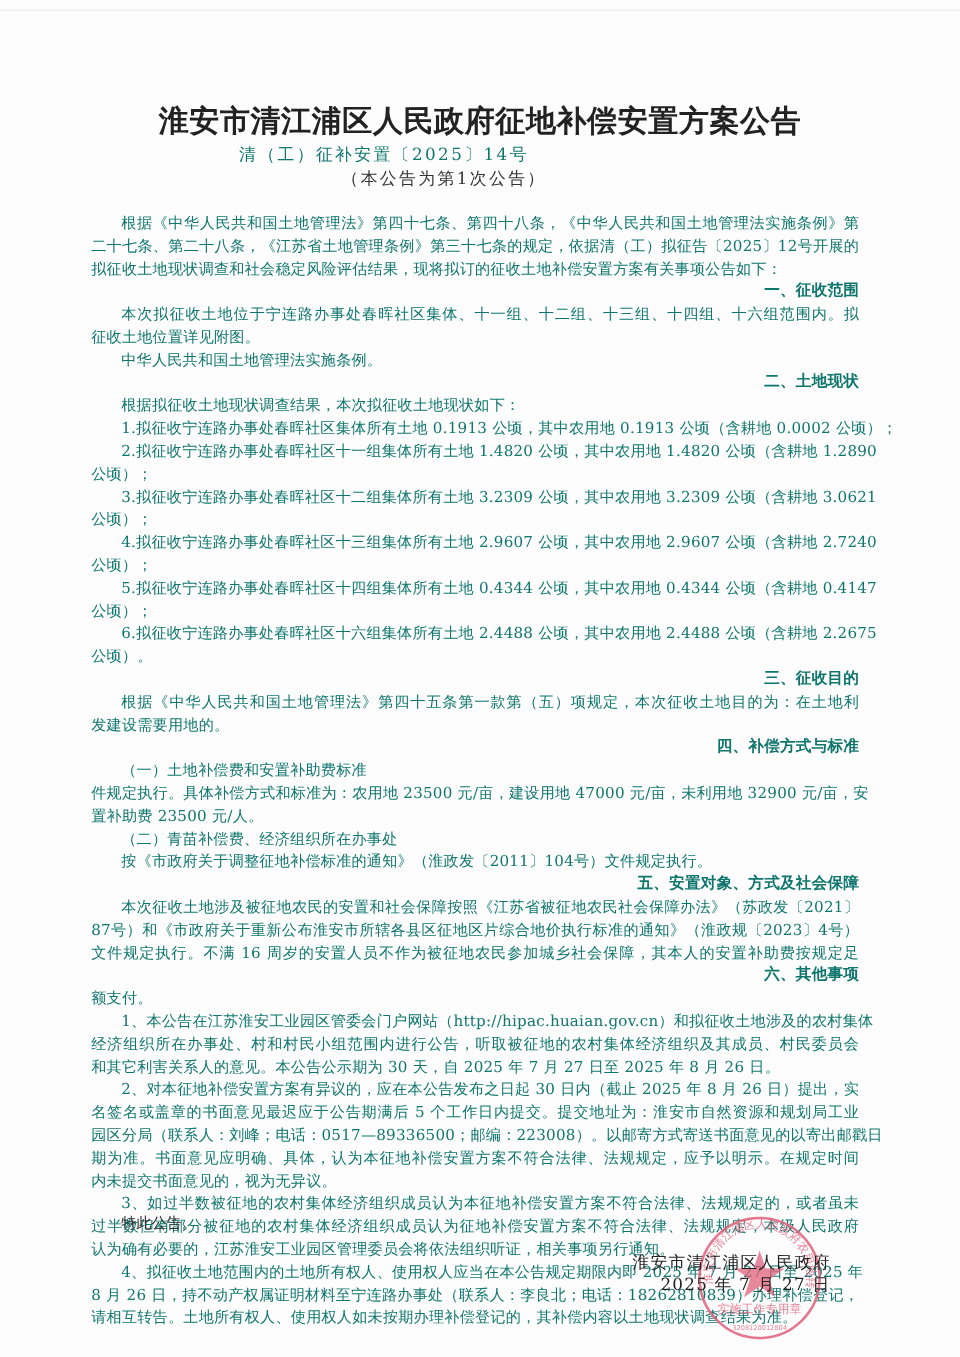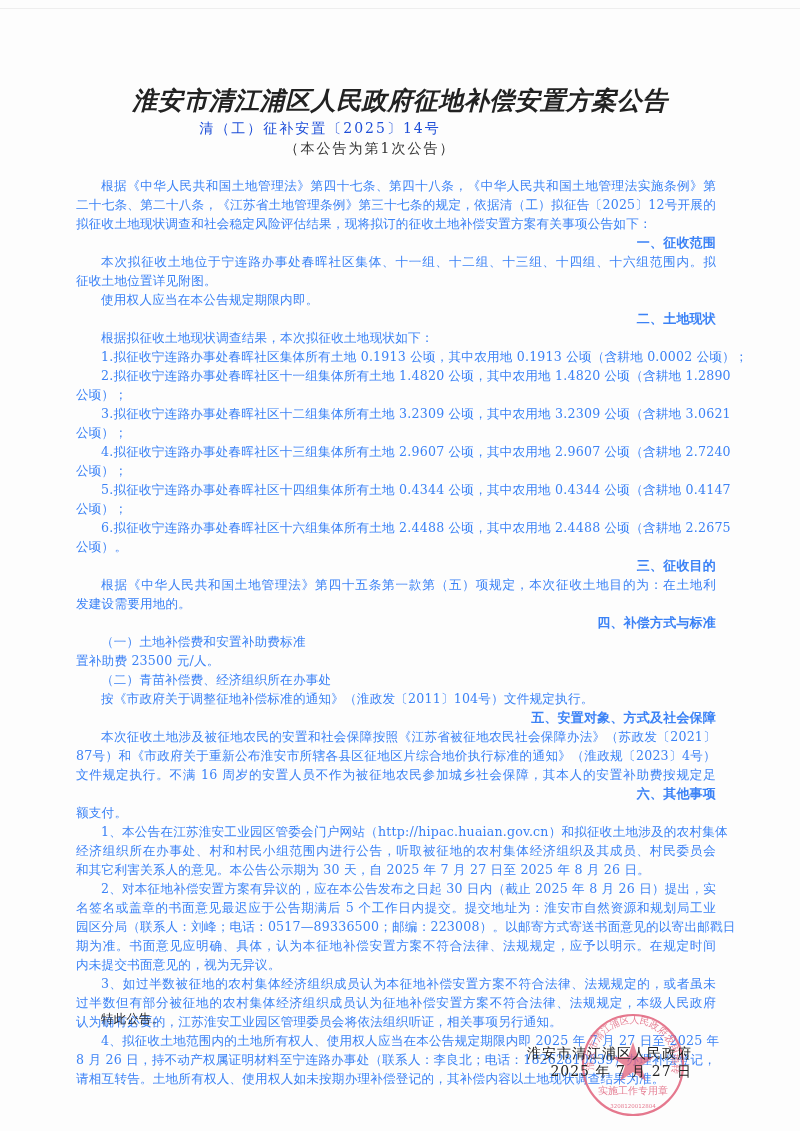--- a/index.html
+++ b/index.html
@@ -1,23 +1,23 @@
 <!DOCTYPE html>
 <html><head>
 <meta charset="utf-8">
 <style>
   html, body { margin: 0; padding: 0; background: #ffffff; }
   body { width: 800px; height: 1131px; position: relative; overflow: hidden; font-family: "DejaVu Serif", "Liberation Serif", serif; color: #2a2a2a; }
   .page { position: absolute; left: 0; top: 0; width: 800px; height: 1131px; background: #fdfdfd; }
   .topline { position: absolute; left: 0; top: 8px; width: 800px; height: 1px; background: #eeeeee; }
-  .title { position: absolute; top: 84px; left: 0; width: 800px; text-align: center; font-family: "DejaVu Sans", "Liberation Sans", sans-serif; font-weight: bold; font-size: 25px; letter-spacing: 0.5px; color: #222; font-style: italic; }
-  .docno { position: absolute; top: 120px; left: 0; width: 640px; text-align: center; font-size: 14px; letter-spacing: 2px; color: #1d4ed8; }
+  .title { position: absolute; top: 84px; left: 0; width: 800px; text-align: center; font-family: "DejaVu Sans", "Liberation Sans", sans-serif; font-weight: bold; font-size: 25px; letter-spacing: 0.5px; color: #222; }
+  .docno { position: absolute; top: 120px; left: 0; width: 640px; text-align: center; font-size: 14px; letter-spacing: 2px; color: #0f766e; }
   .docnote { position: absolute; top: 140px; left: 0; width: 740px; text-align: center; font-size: 14px; letter-spacing: 2px; color: #333; }
   .body { position: absolute; left: 76px; top: 176px; width: 640px; }
-  .line { height: 19px; line-height: 19px; font-size: 12.6px; white-space: nowrap; overflow: visible; color: #3b82f6; letter-spacing: 0.2px; }
+  .line { height: 19px; line-height: 19px; font-size: 12.6px; white-space: nowrap; overflow: visible; color: #0f766e; letter-spacing: 0.2px; }
   .line.indent { padding-left: 25px; }
   .line.heading { font-family: "DejaVu Sans", "Liberation Sans", sans-serif; font-weight: bold; font-size: 13px; text-align: right; }
   .line.justify { text-align: justify; text-align-last: justify; }
   .closing { position: absolute; left: 101px; top: 1011px; font-size: 12.6px; color: #2b2b2b; }
   .sign { position: absolute; left: 502px; top: 1044px; font-size: 14px; color: #222; letter-spacing: 1px; line-height: 18px; text-align: right; width: 190px; z-index: 2; }
   .seal { position: absolute; left: 580px; top: 1012px; width: 106px; height: 106px; z-index: 1; }
 </style>
 </head>
 <body>
 
@@ -28,39 +28,40 @@
   <div class="docno">清（工）征补安置〔2025〕14号</div>
   <div class="docnote">（本公告为第1次公告）</div>
 
   <div class="body" id="body">
       <div class="line indent justify">根据《中华人民共和国土地管理法》第四十七条、第四十八条，《中华人民共和国土地管理法实施条例》第</div>
       <div class="line justify">二十七条、第二十八条，《江苏省土地管理条例》第三十七条的规定，依据清（工）拟征告〔2025〕12号开展的</div>
       <div class="line">拟征收土地现状调查和社会稳定风险评估结果，现将拟订的征收土地补偿安置方案有关事项公告如下：</div>
       <div class="line indent heading">一、征收范围</div>
       <div class="line indent justify">本次拟征收土地位于宁连路办事处春晖社区集体、十一组、十二组、十三组、十四组、十六组范围内。拟</div>
       <div class="line">征收土地位置详见附图。</div>
-      <div class="line indent">使用权人应当在本公告规定期限内即。</div>
+      <div class="line indent">中华人民共和国土地管理法实施条例。</div>
       <div class="line indent heading">二、土地现状</div>
       <div class="line indent">根据拟征收土地现状调查结果，本次拟征收土地现状如下：</div>
       <div class="line indent">1.拟征收宁连路办事处春晖社区集体所有土地 0.1913 公顷，其中农用地 0.1913 公顷（含耕地 0.0002 公顷）；</div>
       <div class="line indent justify">2.拟征收宁连路办事处春晖社区十一组集体所有土地 1.4820 公顷，其中农用地 1.4820 公顷（含耕地 1.2890</div>
       <div class="line">公顷）；</div>
       <div class="line indent justify">3.拟征收宁连路办事处春晖社区十二组集体所有土地 3.2309 公顷，其中农用地 3.2309 公顷（含耕地 3.0621</div>
       <div class="line">公顷）；</div>
       <div class="line indent justify">4.拟征收宁连路办事处春晖社区十三组集体所有土地 2.9607 公顷，其中农用地 2.9607 公顷（含耕地 2.7240</div>
       <div class="line">公顷）；</div>
       <div class="line indent justify">5.拟征收宁连路办事处春晖社区十四组集体所有土地 0.4344 公顷，其中农用地 0.4344 公顷（含耕地 0.4147</div>
       <div class="line">公顷）；</div>
       <div class="line indent justify">6.拟征收宁连路办事处春晖社区十六组集体所有土地 2.4488 公顷，其中农用地 2.4488 公顷（含耕地 2.2675</div>
       <div class="line">公顷）。</div>
       <div class="line indent heading">三、征收目的</div>
       <div class="line indent justify">根据《中华人民共和国土地管理法》第四十五条第一款第（五）项规定，本次征收土地目的为：在土地利</div>
       <div class="line">发建设需要用地的。</div>
       <div class="line indent heading">四、补偿方式与标准</div>
       <div class="line indent">（一）土地补偿费和安置补助费标准</div>
+      <div class="line justify">件规定执行。具体补偿方式和标准为：农用地 23500 元/亩，建设用地 47000 元/亩，未利用地 32900 元/亩，安</div>
       <div class="line">置补助费 23500 元/人。</div>
       <div class="line indent">（二）青苗补偿费、经济组织所在办事处</div>
       <div class="line indent">按《市政府关于调整征地补偿标准的通知》（淮政发〔2011〕104号）文件规定执行。</div>
       <div class="line indent heading">五、安置对象、方式及社会保障</div>
       <div class="line indent justify">本次征收土地涉及被征地农民的安置和社会保障按照《江苏省被征地农民社会保障办法》（苏政发〔2021〕</div>
       <div class="line justify">87号）和《市政府关于重新公布淮安市所辖各县区征地区片综合地价执行标准的通知》（淮政规〔2023〕4号）</div>
       <div class="line justify">文件规定执行。不满 16 周岁的安置人员不作为被征地农民参加城乡社会保障，其本人的安置补助费按规定足</div>
       <div class="line indent heading">六、其他事项</div>
       <div class="line">额支付。</div>
       <div class="line indent justify">1、本公告在江苏淮安工业园区管委会门户网站（http://hipac.huaian.gov.cn）和拟征收土地涉及的农村集体</div>

